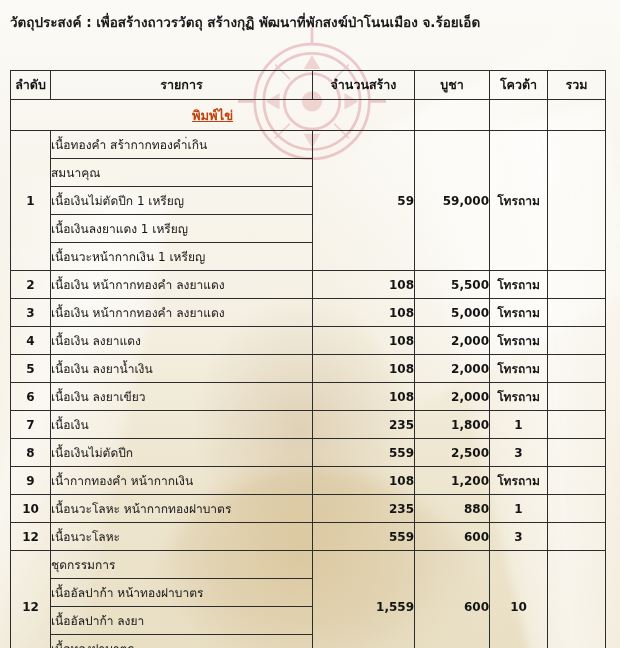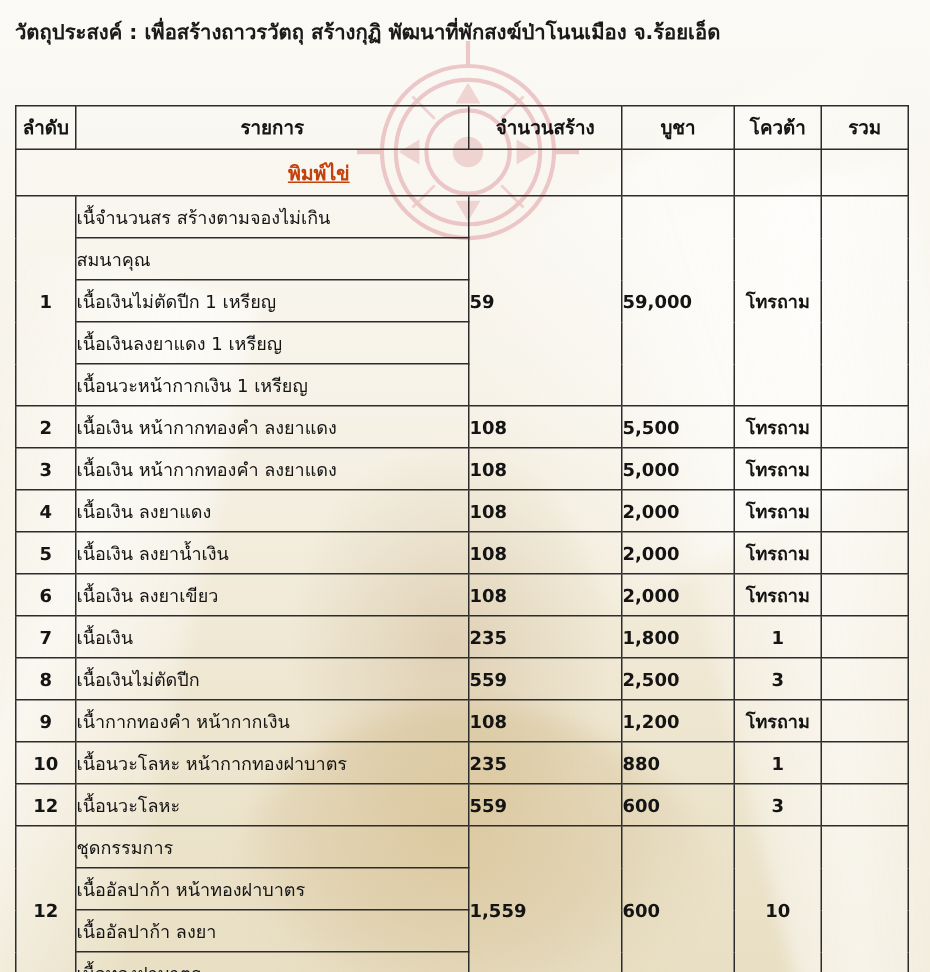--- a/index.html
+++ b/index.html
@@ -148,21 +148,21 @@
   }
   td.cell-item {
     text-align: left;
     padding-left: 6px;
     font-weight: 400;
     font-size: 12px;
     vertical-align: middle;
     white-space: nowrap;
   }
   td.cell-num {
-    text-align: left;
+    text-align: right;
     font-weight: 700;
     font-size: 12px;
     vertical-align: middle;
   }
   td.cell-quota {
     text-align: center;
     font-weight: 700;
     font-size: 12px;
     color: #cf2020;
     vertical-align: middle;
@@ -242,21 +242,21 @@
       </thead>
       <tbody id="table-body">
           <tr class="banner-row">
             <td colspan="3"><span class="banner-text">พิมพ์ไข่</span></td>
             <td></td>
             <td></td>
             <td></td>
           </tr>
           <tr class="data-row">
             <td class="cell-no" rowspan="5">1</td>
-            <td class="cell-item">เนื้จำนวนสร สร้างตามจองไม่เกิน</td>
+            <td class="cell-item">เนื้อทองคำ สร้ากากทองคำ่เกิน</td>
             <td class="cell-num" rowspan="5">59</td>
             <td class="cell-num" rowspan="5">59,000</td>
             <td class="cell-quota" rowspan="5">โทรถาม</td>
             <td class="cell-num cell-total" rowspan="5"></td>
           </tr>
           <tr class="sub-row">
             <td class="cell-item">สมนาคุณ</td>
           </tr>
           <tr class="sub-row">
             <td class="cell-item">เนื้อเงินไม่ตัดปีก 1 เหรียญ</td>

